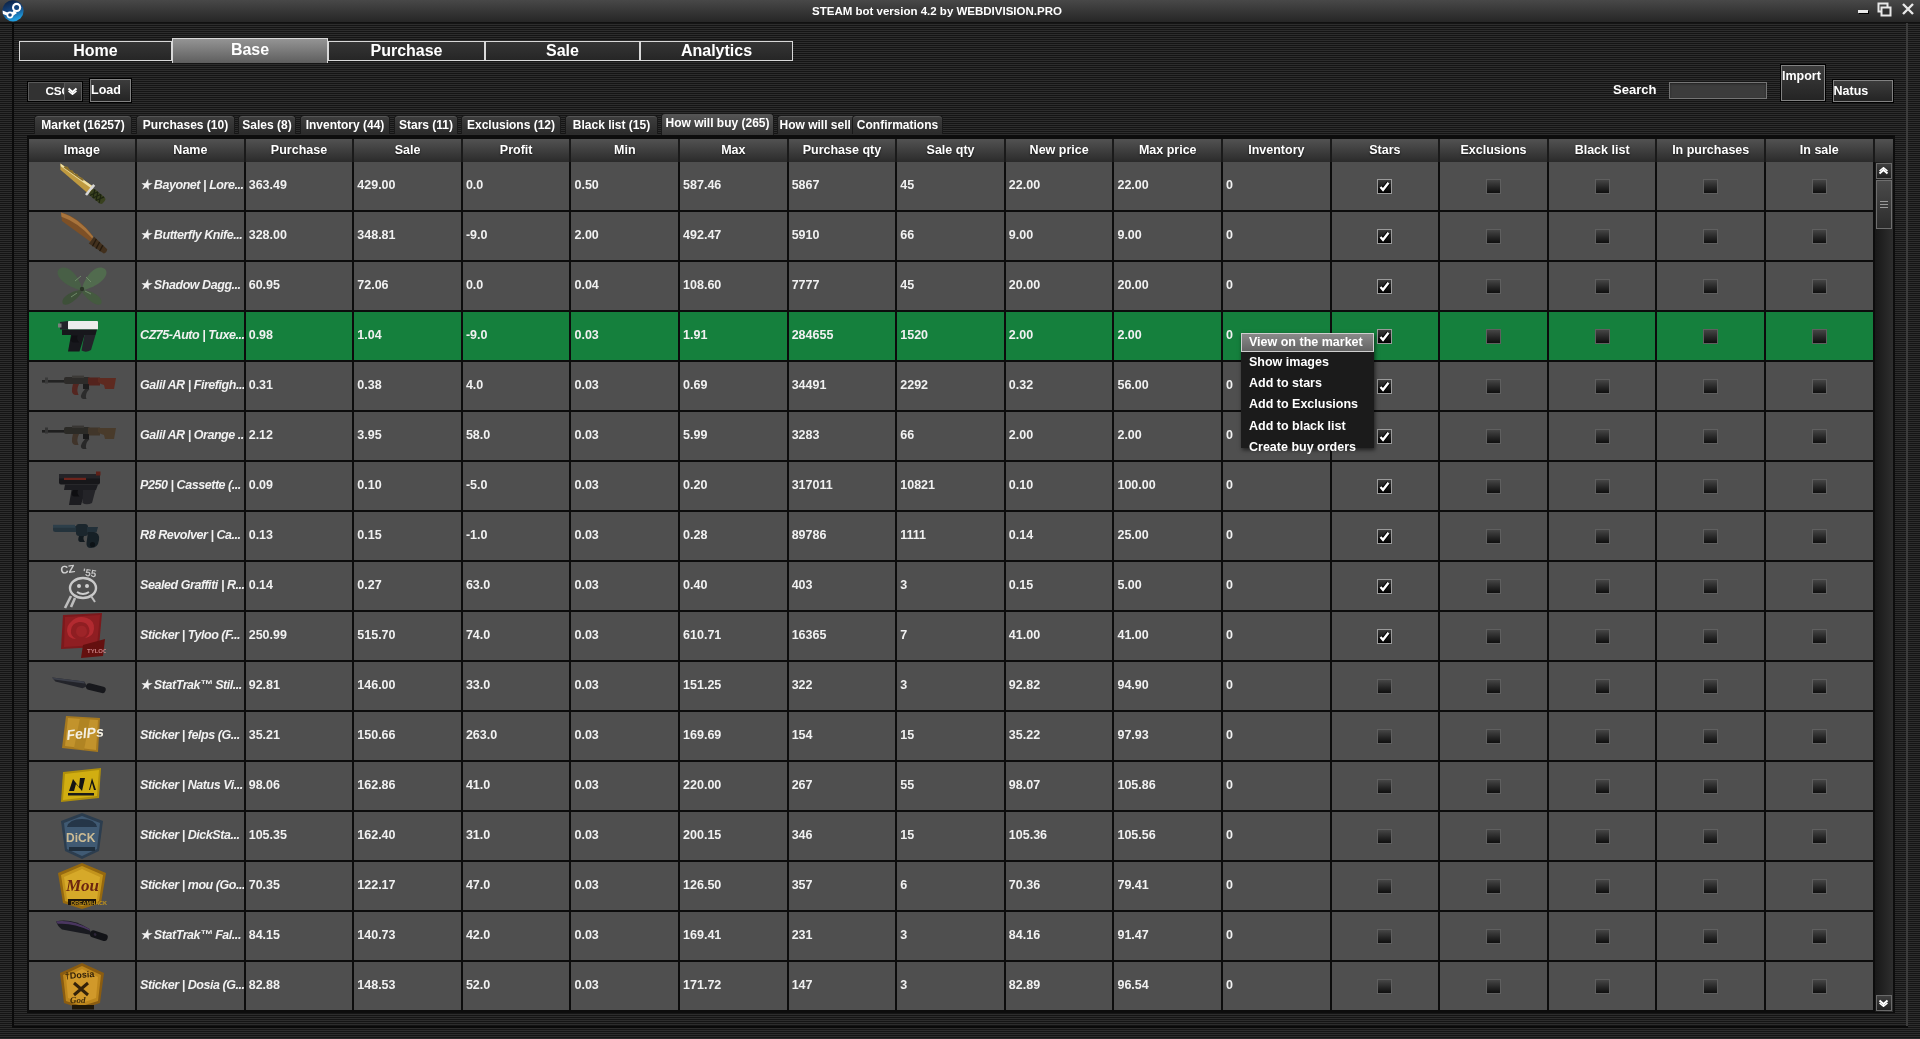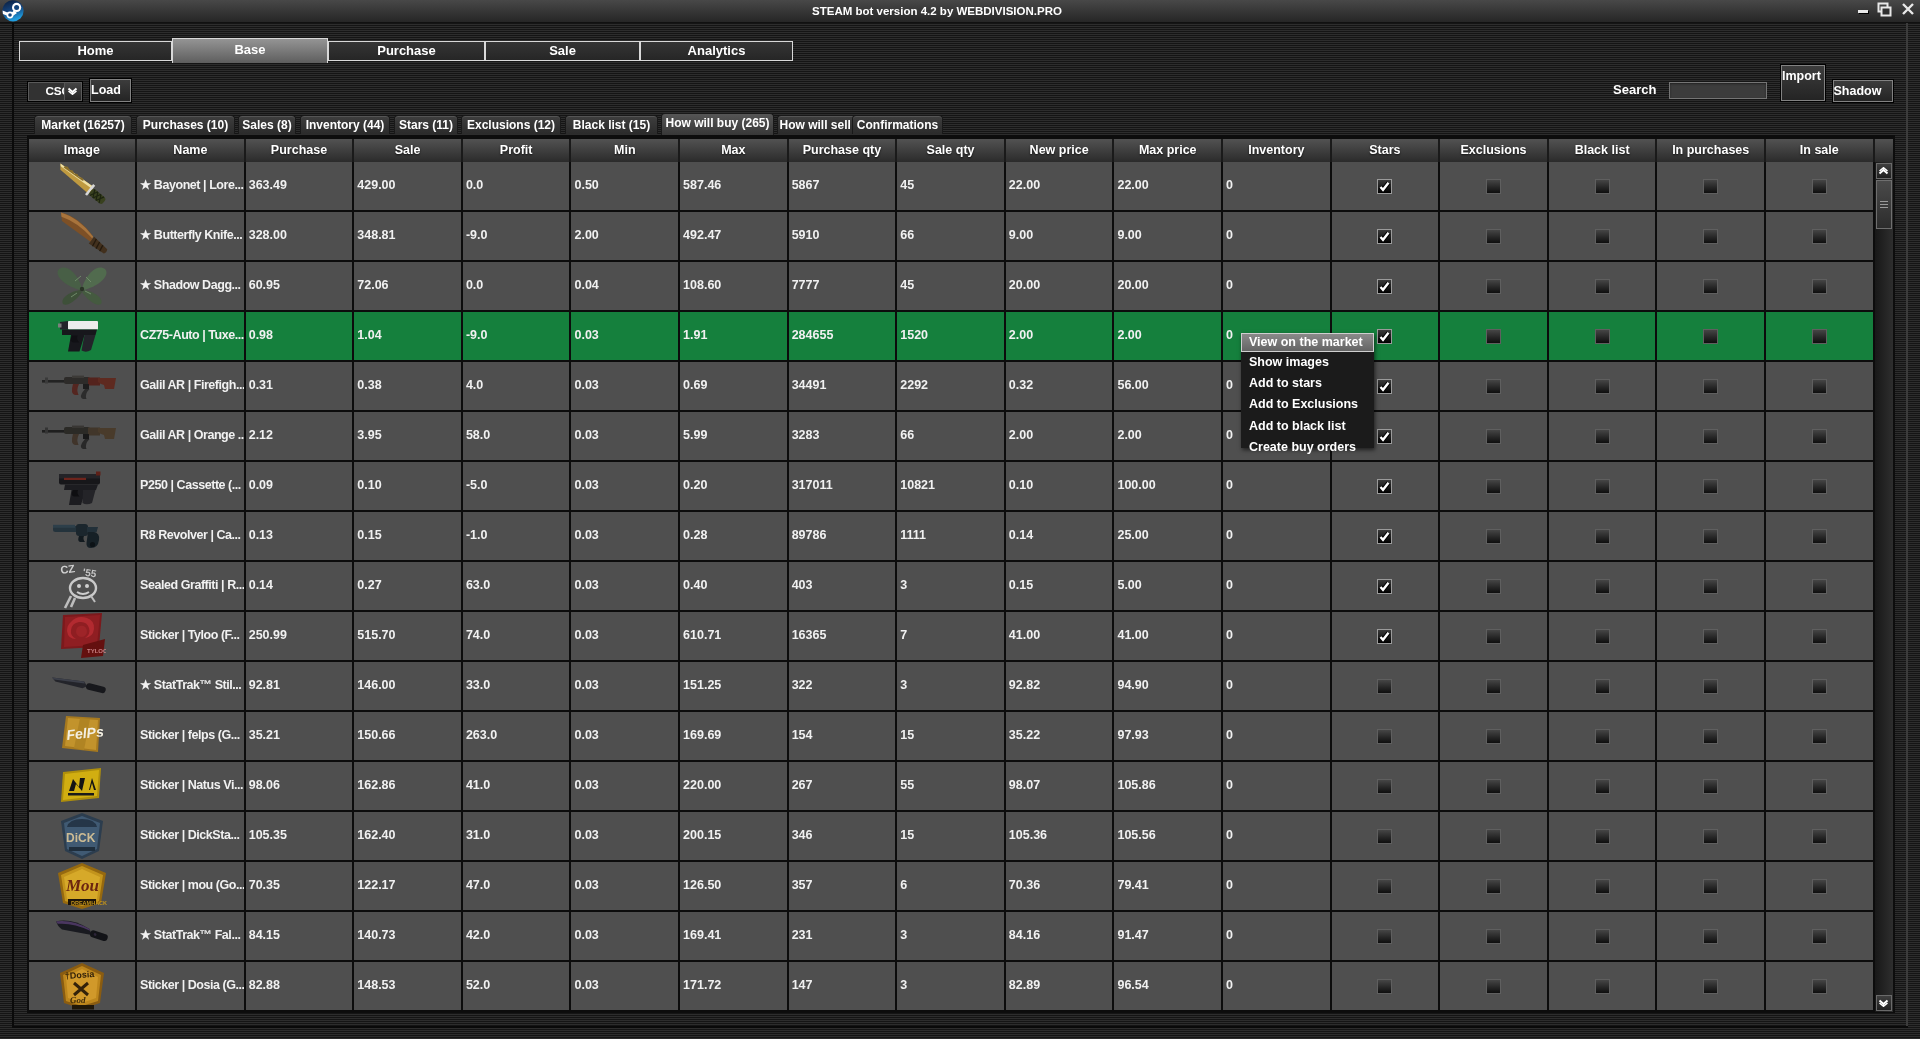--- a/index.html
+++ b/index.html
@@ -28,33 +28,33 @@
 .cb { width:15px; height:15px; border:1px solid #5f5f5f; background:linear-gradient(#454545,#0e0e0e); display:flex; align-items:center; justify-content:center; }
 .cb.ck { border-color:#9a9a9a; background:linear-gradient(#3a3a3a,#000); }
 .scroll { position:absolute; left:1848px; top:27px; width:18px; height:850px; background:linear-gradient(90deg,#181818,#2e2e2e); }
 .sbtn { position:absolute; left:0.5px; width:16.5px; height:16px; background:linear-gradient(#3f3f3f,#1f1f1f);
   border:1px solid #6a6a6a; display:flex; align-items:center; justify-content:center; }
 .sthumb { position:absolute; left:0.5px; top:17.5px; width:16.5px; height:49px; background:linear-gradient(#4a4a4a,#2c2c2c);
   border:1px solid #6f6f6f; }
 .grip { position:absolute; left:3.5px; top:20px; width:8px; height:9px;
   background:repeating-linear-gradient(180deg,#9a9a9a 0 1px,transparent 1px 3px); }
 .mtab { position:absolute; top:41px; height:19.5px; background:linear-gradient(#353535,#262626);
-  border:1px solid #d9d9d9; text-align:center; font-size:13px; line-height:18px; color:#fff; }
+  border:1px solid #d9d9d9; text-align:center; font-size:16px; line-height:18px; color:#fff; }
 .mtab.act { top:37.5px; height:25px; background:linear-gradient(#949494,#5e5e5e); border-bottom:none; line-height:21px; }
 .stab { position:absolute; top:114.5px; height:19px; background:linear-gradient(#3e3e3e,#2b2b2b);
   border:1px solid #191919; border-bottom:none; border-radius:4px 4px 0 0; text-align:center; font-size:12px; line-height:18px; color:#fff;
   box-shadow:inset 0 1px 0 #555; }
 .stab.act { top:113px; height:22px; background:linear-gradient(#555,#383838); }
 .toolbtn { position:absolute; background:linear-gradient(#3c3c3c,#242424); border:1px solid #828282;
   box-shadow:0 0 0 1px #000; text-align:left; font-size:12.5px; color:#fff; }
 .menu { position:absolute; left:1241px; top:333px; width:133px; height:115px; background:#1b1b1b;
   box-shadow:1px 2px 4px rgba(0,0,0,.6); z-index:50; }
 .mi { height:21.2px; line-height:21.2px; padding-left:8px; font-size:12.5px; color:#fff; white-space:nowrap; }
 .mi.hi { height:19px; line-height:18px; background:linear-gradient(#8c8c8c,#626262); box-shadow:inset 0 0 0 1px #cfcfcf; }
-.nm { color:#f1f1f1; letter-spacing:-0.45px; }
+.nm { color:#f1f1f1; letter-spacing:-0.45px;font-style:italic; }
 .groove-l { position:absolute; left:12px; top:23px; width:2px; height:1005px; background:#0a0a0a; }
 .groove-r { position:absolute; left:1906px; top:23px; width:2px; height:1005px; background:#3c3c3c; }
 .groove-b { position:absolute; left:12px; top:1026px; width:1896px; height:2px; background:#0a0a0a; }
 </style></head>
 <body>
 <div class="groove-l"></div>
 <div class="groove-r"></div>
 <div class="groove-b"></div>
 <div class="titlebar">
   <div class="ttext">STEAM bot version 4.2 by WEBDIVISION.PRO</div>
@@ -95,21 +95,21 @@
       <svg width="11" height="8" viewBox="0 0 11 8">
         <path d="M1.5 1.5 L5.5 5 L9.5 1.5" stroke="#fff" stroke-width="2" fill="none"></path>
         <path d="M1.5 4 L5.5 7.2 L9.5 4" stroke="#fff" stroke-width="1.6" fill="none"></path>
       </svg>
     </span>
 </div>
 <div class="toolbtn" style="left:90px;top:78.5px;width:41px;height:23.5px;line-height:21px;">Load</div>
 <div style="position:absolute;left:1613px;top:82px;font-size:13px;">Search</div>
 <div style="position:absolute;left:1669px;top:81.5px;width:98px;height:17.5px;background:#3c3c3c;border:1px solid #757575;box-shadow:inset 0 1px 2px #222;"></div>
 <div class="toolbtn" style="left:1781px;top:65px;width:44px;height:36px;line-height:20px;">Import</div>
-<div class="toolbtn" style="left:1832.5px;top:79.5px;width:60px;height:22px;line-height:20px;">Shadow</div>
+<div class="toolbtn" style="left:1832.5px;top:79.5px;width:60px;height:22px;line-height:20px;">Natus</div>
 <div class="stab" style="left:34px;width:98px">Market (16257)</div>
 <div class="stab" style="left:136px;width:99px">Purchases (10)</div>
 <div class="stab" style="left:238px;width:58px">Sales (8)</div>
 <div class="stab" style="left:300px;width:90px">Inventory (44)</div>
 <div class="stab" style="left:394px;width:64px">Stars (11)</div>
 <div class="stab" style="left:461px;width:100px">Exclusions (12)</div>
 <div class="stab" style="left:565px;width:93px">Black list (15)</div>
 <div class="stab act" style="left:661px;width:113px">How will buy (265)</div>
 <div class="stab" style="left:777px;width:101px">How will sell (10)</div>
 <div class="stab" style="left:852px;width:91px">Confirmations</div>

